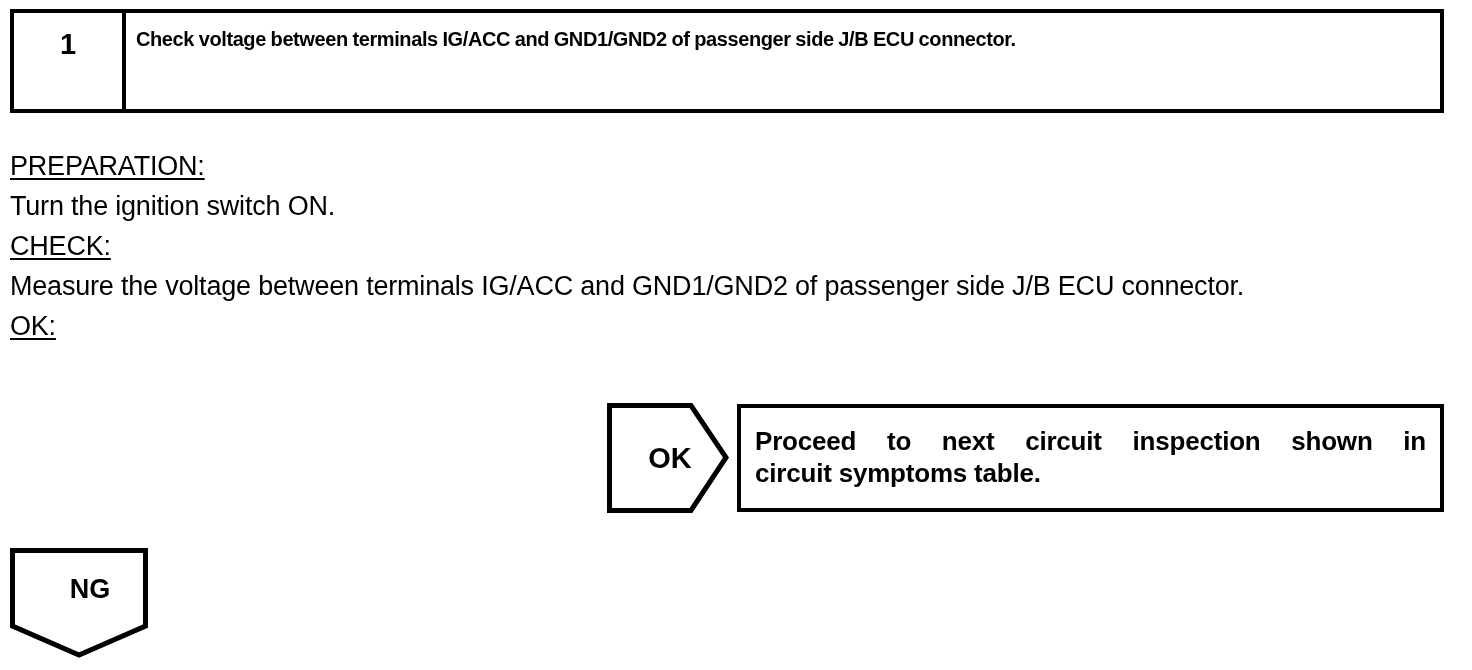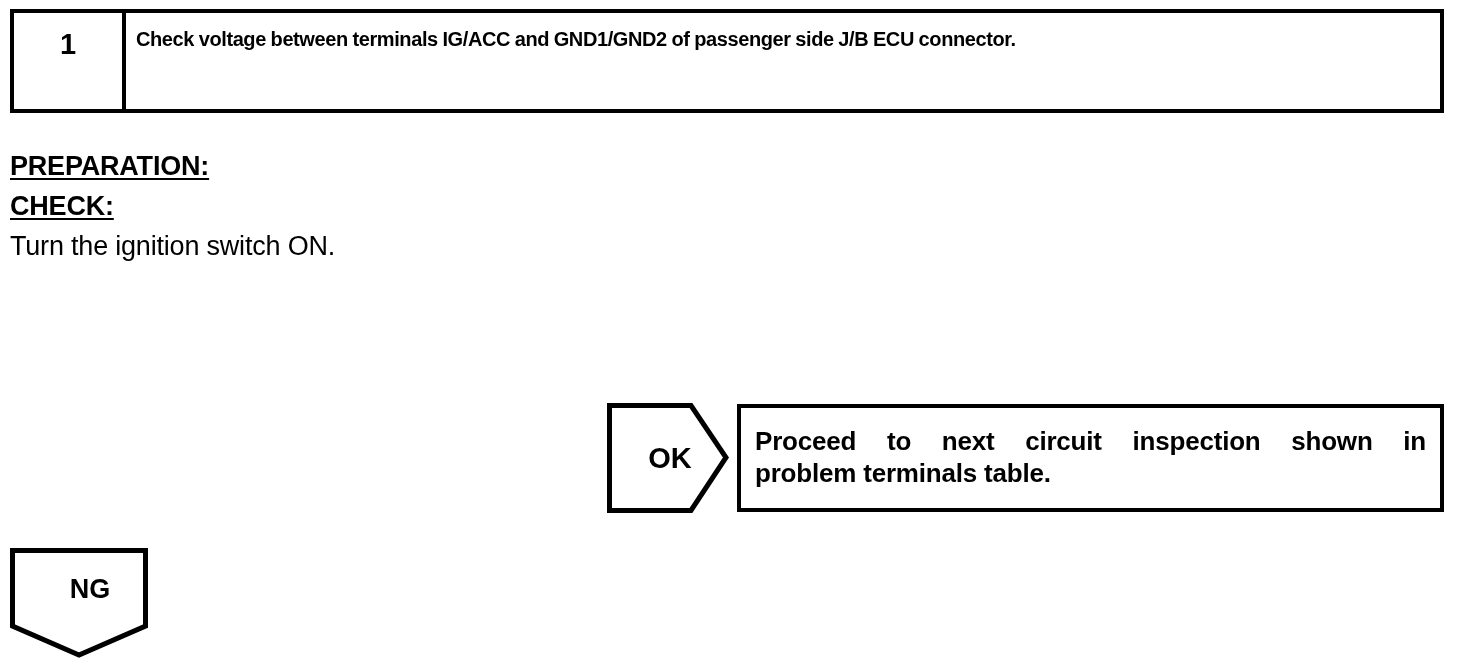--- a/index.html
+++ b/index.html
@@ -69,21 +69,21 @@
     top: 146px;
     width: 1450px;
   }
   .body-line {
     font-size: 27px;
     line-height: 40px;
     white-space: nowrap;
     letter-spacing: -0.2px;
   }
   .body-line.label {
-    font-weight: bold;
+    font-weight: normal;
     text-decoration: underline;
     text-underline-offset: 3px;
   }
   .body-line.value {
     font-weight: bold;
     padding-left: 80px;
     letter-spacing: 0.2px;
   }
 
   
@@ -173,37 +173,39 @@
     <div class="step-number-cell">
       <span class="step-number">1</span>
     </div>
     <div class="step-text-cell">
       <span class="step-text">Check voltage between terminals IG/ACC and GND1/GND2 of passenger side J/B ECU connector.</span>
     </div>
   </div>
 
   <div class="body-block">
     <div class="body-line label">PREPARATION:</div>
+    <div class="body-line">Turn the ignition switch ON.</div>
     <div class="body-line label">CHECK:</div>
-    <div class="body-line">Turn the ignition switch ON.</div>
+    <div class="body-line">Measure the voltage between terminals IG/ACC and GND1/GND2 of passenger side J/B ECU connector.</div>
+    <div class="body-line label">OK:</div>
   </div>
 
   <div class="ok-branch">
     <div class="ok-pentagon">
       <svg width="122" height="110" viewBox="0 0 122 110" xmlns="http://www.w3.org/2000/svg">
         <polygon points="2.5,2.5 84,2.5 119,54.5 84,107.5 2.5,107.5" fill="#ffffff" stroke="#000000" stroke-width="5" stroke-linejoin="miter"></polygon>
       </svg>
     </div>
     <div class="ok-label">OK</div>
   </div>
 
   <div class="result-box">
     <div class="result-text">
       <span class="line1">Proceed to next circuit inspection shown in</span>
-      <span class="line2">problem terminals table.</span>
+      <span class="line2">circuit symptoms table.</span>
     </div>
   </div>
 
   <div class="ng-branch">
     <svg width="140" height="122" viewBox="0 0 140 122" xmlns="http://www.w3.org/2000/svg">
       <polygon points="2.5,2.5 135.5,2.5 135.5,78 69,107 2.5,78" fill="#ffffff" stroke="#000000" stroke-width="5" stroke-linejoin="miter"></polygon>
     </svg>
     <div class="ng-label">NG</div>
   </div>
 

